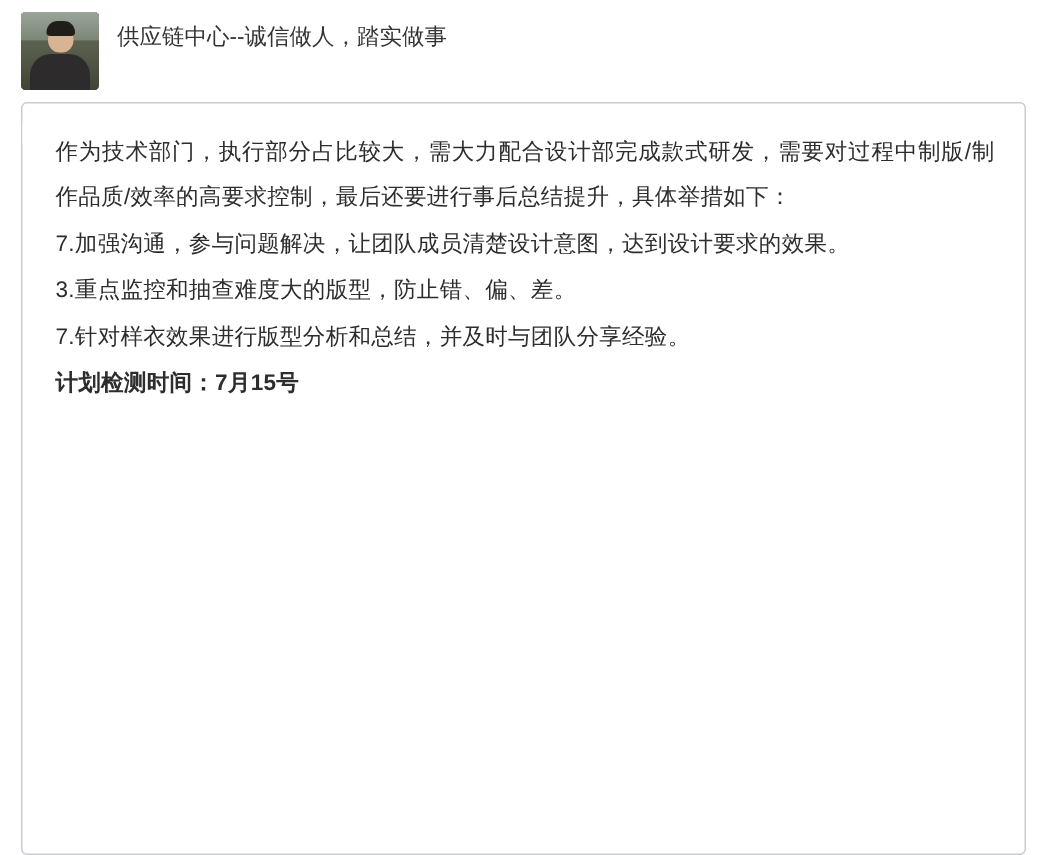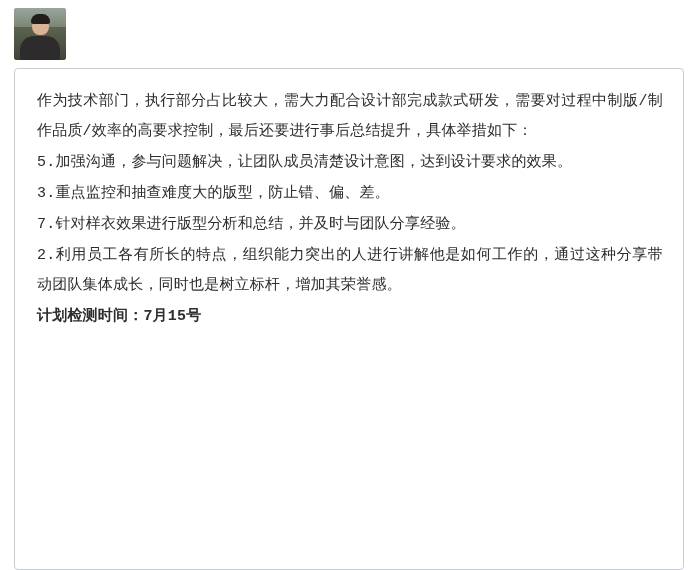--- a/index.html
+++ b/index.html
@@ -100,21 +100,20 @@
   }
   .bubble {
     position: relative;
     border: 1px solid #c9ccd0;
     border-radius: 4px;
     background: #ffffff;
     box-sizing: border-box;
     padding: 18px 20px 16px 22px;
     height: 502px;
     overflow: hidden;
-    font-family: Liberation Mono, monospace;
   }
   .bubble:before,
   .bubble:after {
     content: "";
     position: absolute;
     width: 0;
     height: 0;
     border-style: solid;
   }
   .bubble:before {
@@ -151,29 +150,29 @@
 
   <div class="header">
     <div class="avatar">
       <div class="sky"></div>
       <div class="ground"></div>
       <div class="body"></div>
       <div class="head"></div>
       <div class="hair"></div>
     </div>
     <div class="header-text">
+      <div class="user-slogan">供应链中心--诚信做人，踏实做事</div>
     </div>
   </div>
 
   <div class="bubble-wrap">
     <div class="bubble">
 
       <p class="para">作为技术部门，执行部分占比较大，需大力配合设计部完成款式研发，需要对过程中制版/制作品质/效率的高要求控制，最后还要进行事后总结提升，具体举措如下：</p>
-      <p class="para">5.加强沟通，参与问题解决，让团队成员清楚设计意图，达到设计要求的效果。</p>
+      <p class="para">7.加强沟通，参与问题解决，让团队成员清楚设计意图，达到设计要求的效果。</p>
       <p class="para">3.重点监控和抽查难度大的版型，防止错、偏、差。</p>
       <p class="para">7.针对样衣效果进行版型分析和总结，并及时与团队分享经验。</p>
-      <p class="para">2.利用员工各有所长的特点，组织能力突出的人进行讲解他是如何工作的，通过这种分享带动团队集体成长，同时也是树立标杆，增加其荣誉感。</p>
       <p class="para bold">计划检测时间：7月15号</p>
 
     </div>
   </div>
 
 </div>
 
 </body></html>

